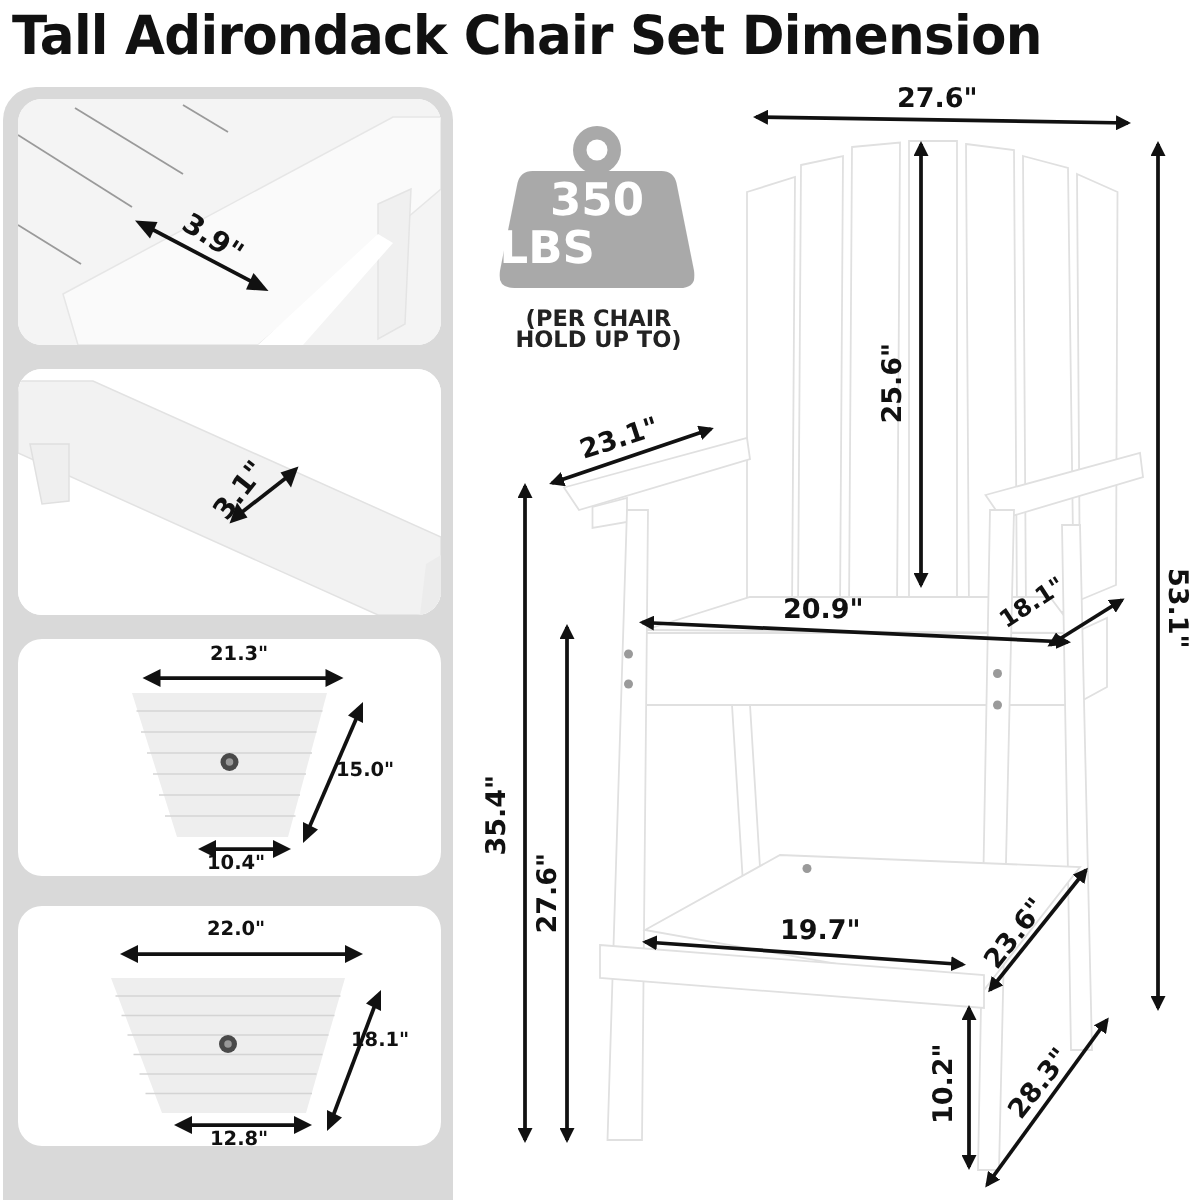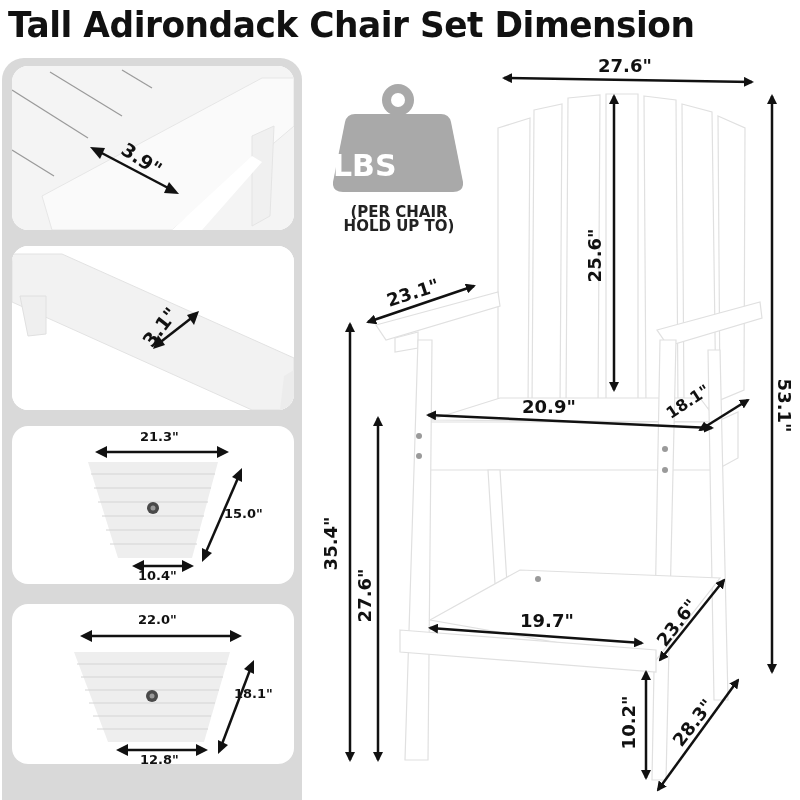--- a/index.html
+++ b/index.html
@@ -109,20 +109,21 @@
     <div class="lbl" style="left:222px;top:82px;font-size:13px;">18.1"</div>
   </div>
 </div>
 
 <div class="weight">
   <svg width="130" height="115">
     <circle cx="65" cy="22" r="16" fill="#a9a9a9"></circle>
     <circle cx="65" cy="22" r="7" fill="#ffffff"></circle>
     <path d="M22 36 L108 36 Q116 36 118 44 L130 104 Q131 114 120 114 L10 114 Q-1 114 0 104 L12 44 Q14 36 22 36 Z" fill="#a9a9a9"></path>
   </svg>
+  <div class="weight-num">350</div>
   <div class="weight-unit">LBS</div>
 </div>
 <div class="weight-caption">
   <div>(PER CHAIR</div>
   <div>HOLD UP TO)</div>
 </div>
 
 <svg class="chair" width="480" height="745" viewBox="320 55 480 745">
   <defs>
     <marker id="ah" markerWidth="10" markerHeight="10" refX="8" refY="5" orient="auto-start-reverse" markerUnits="userSpaceOnUse">

